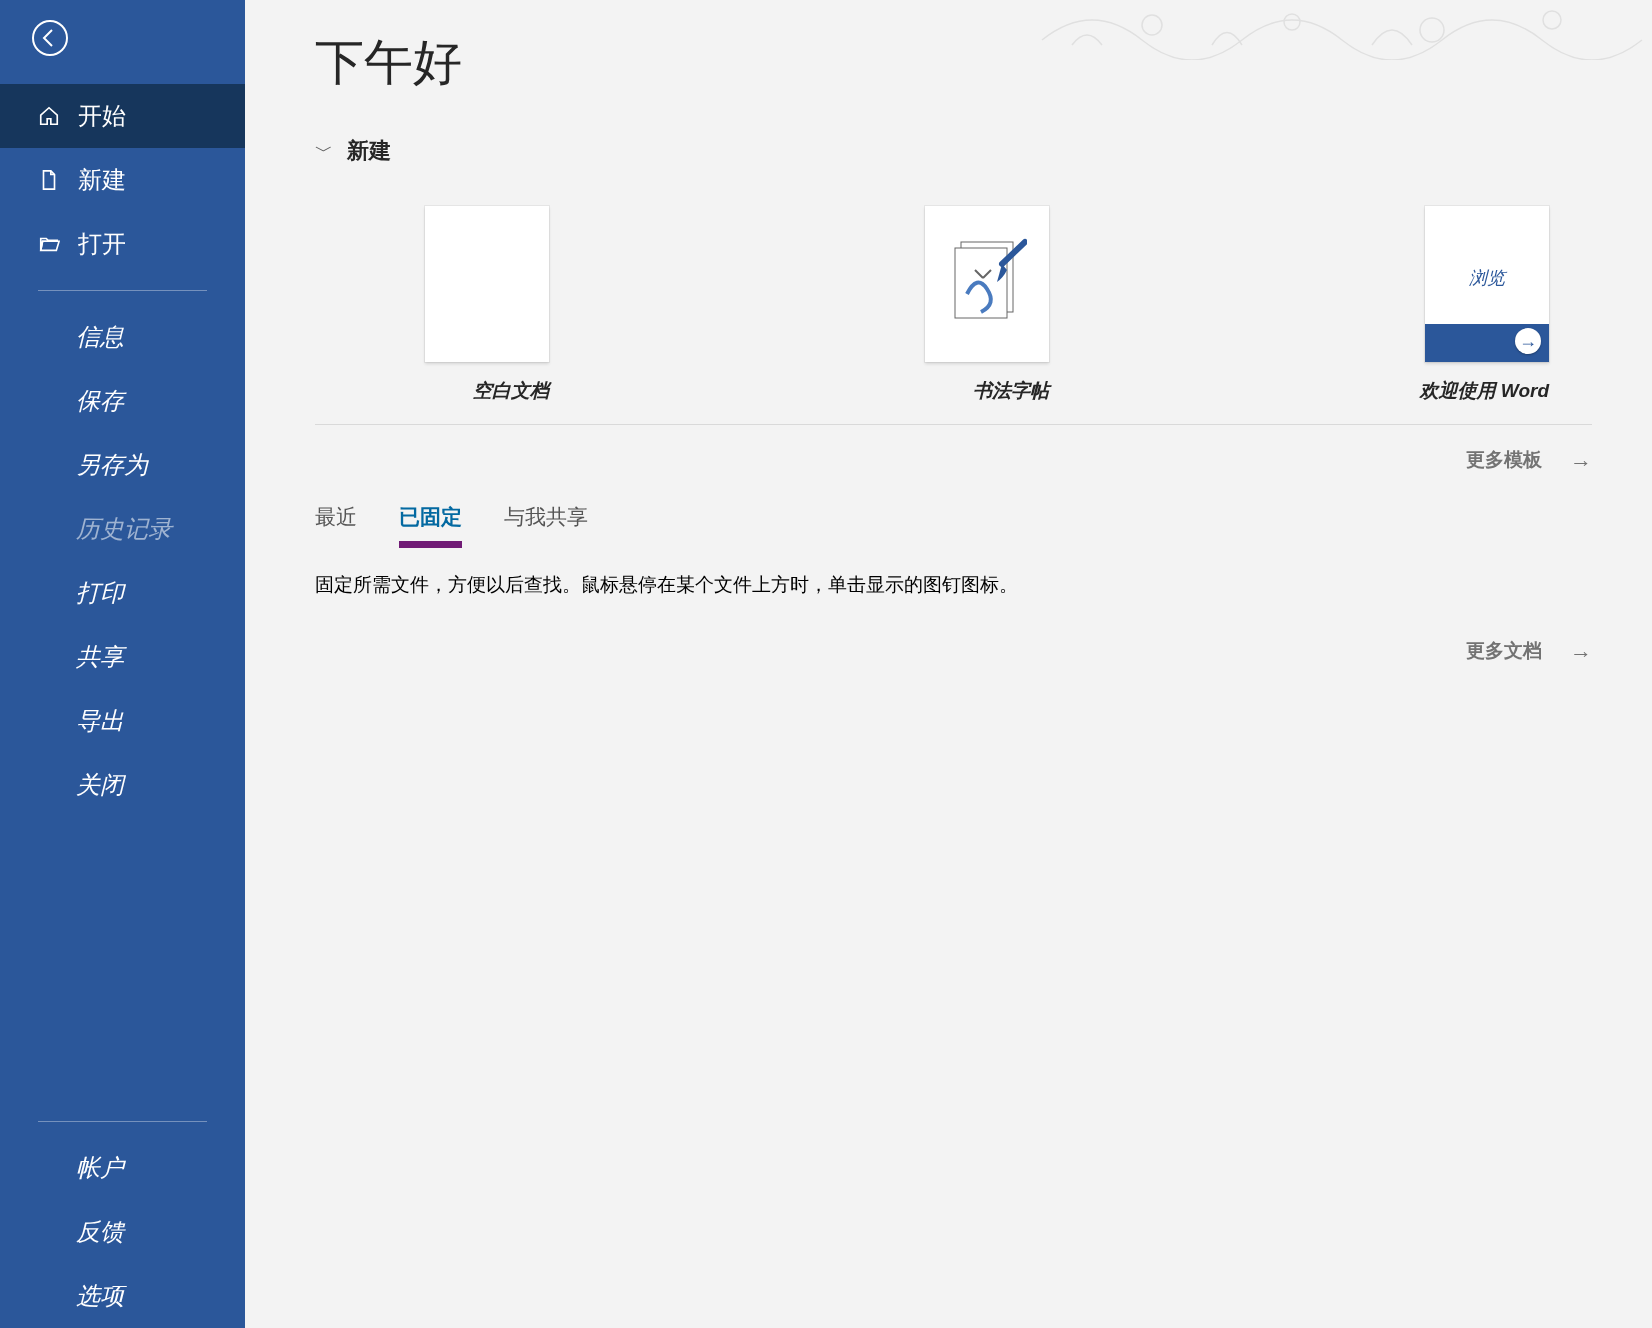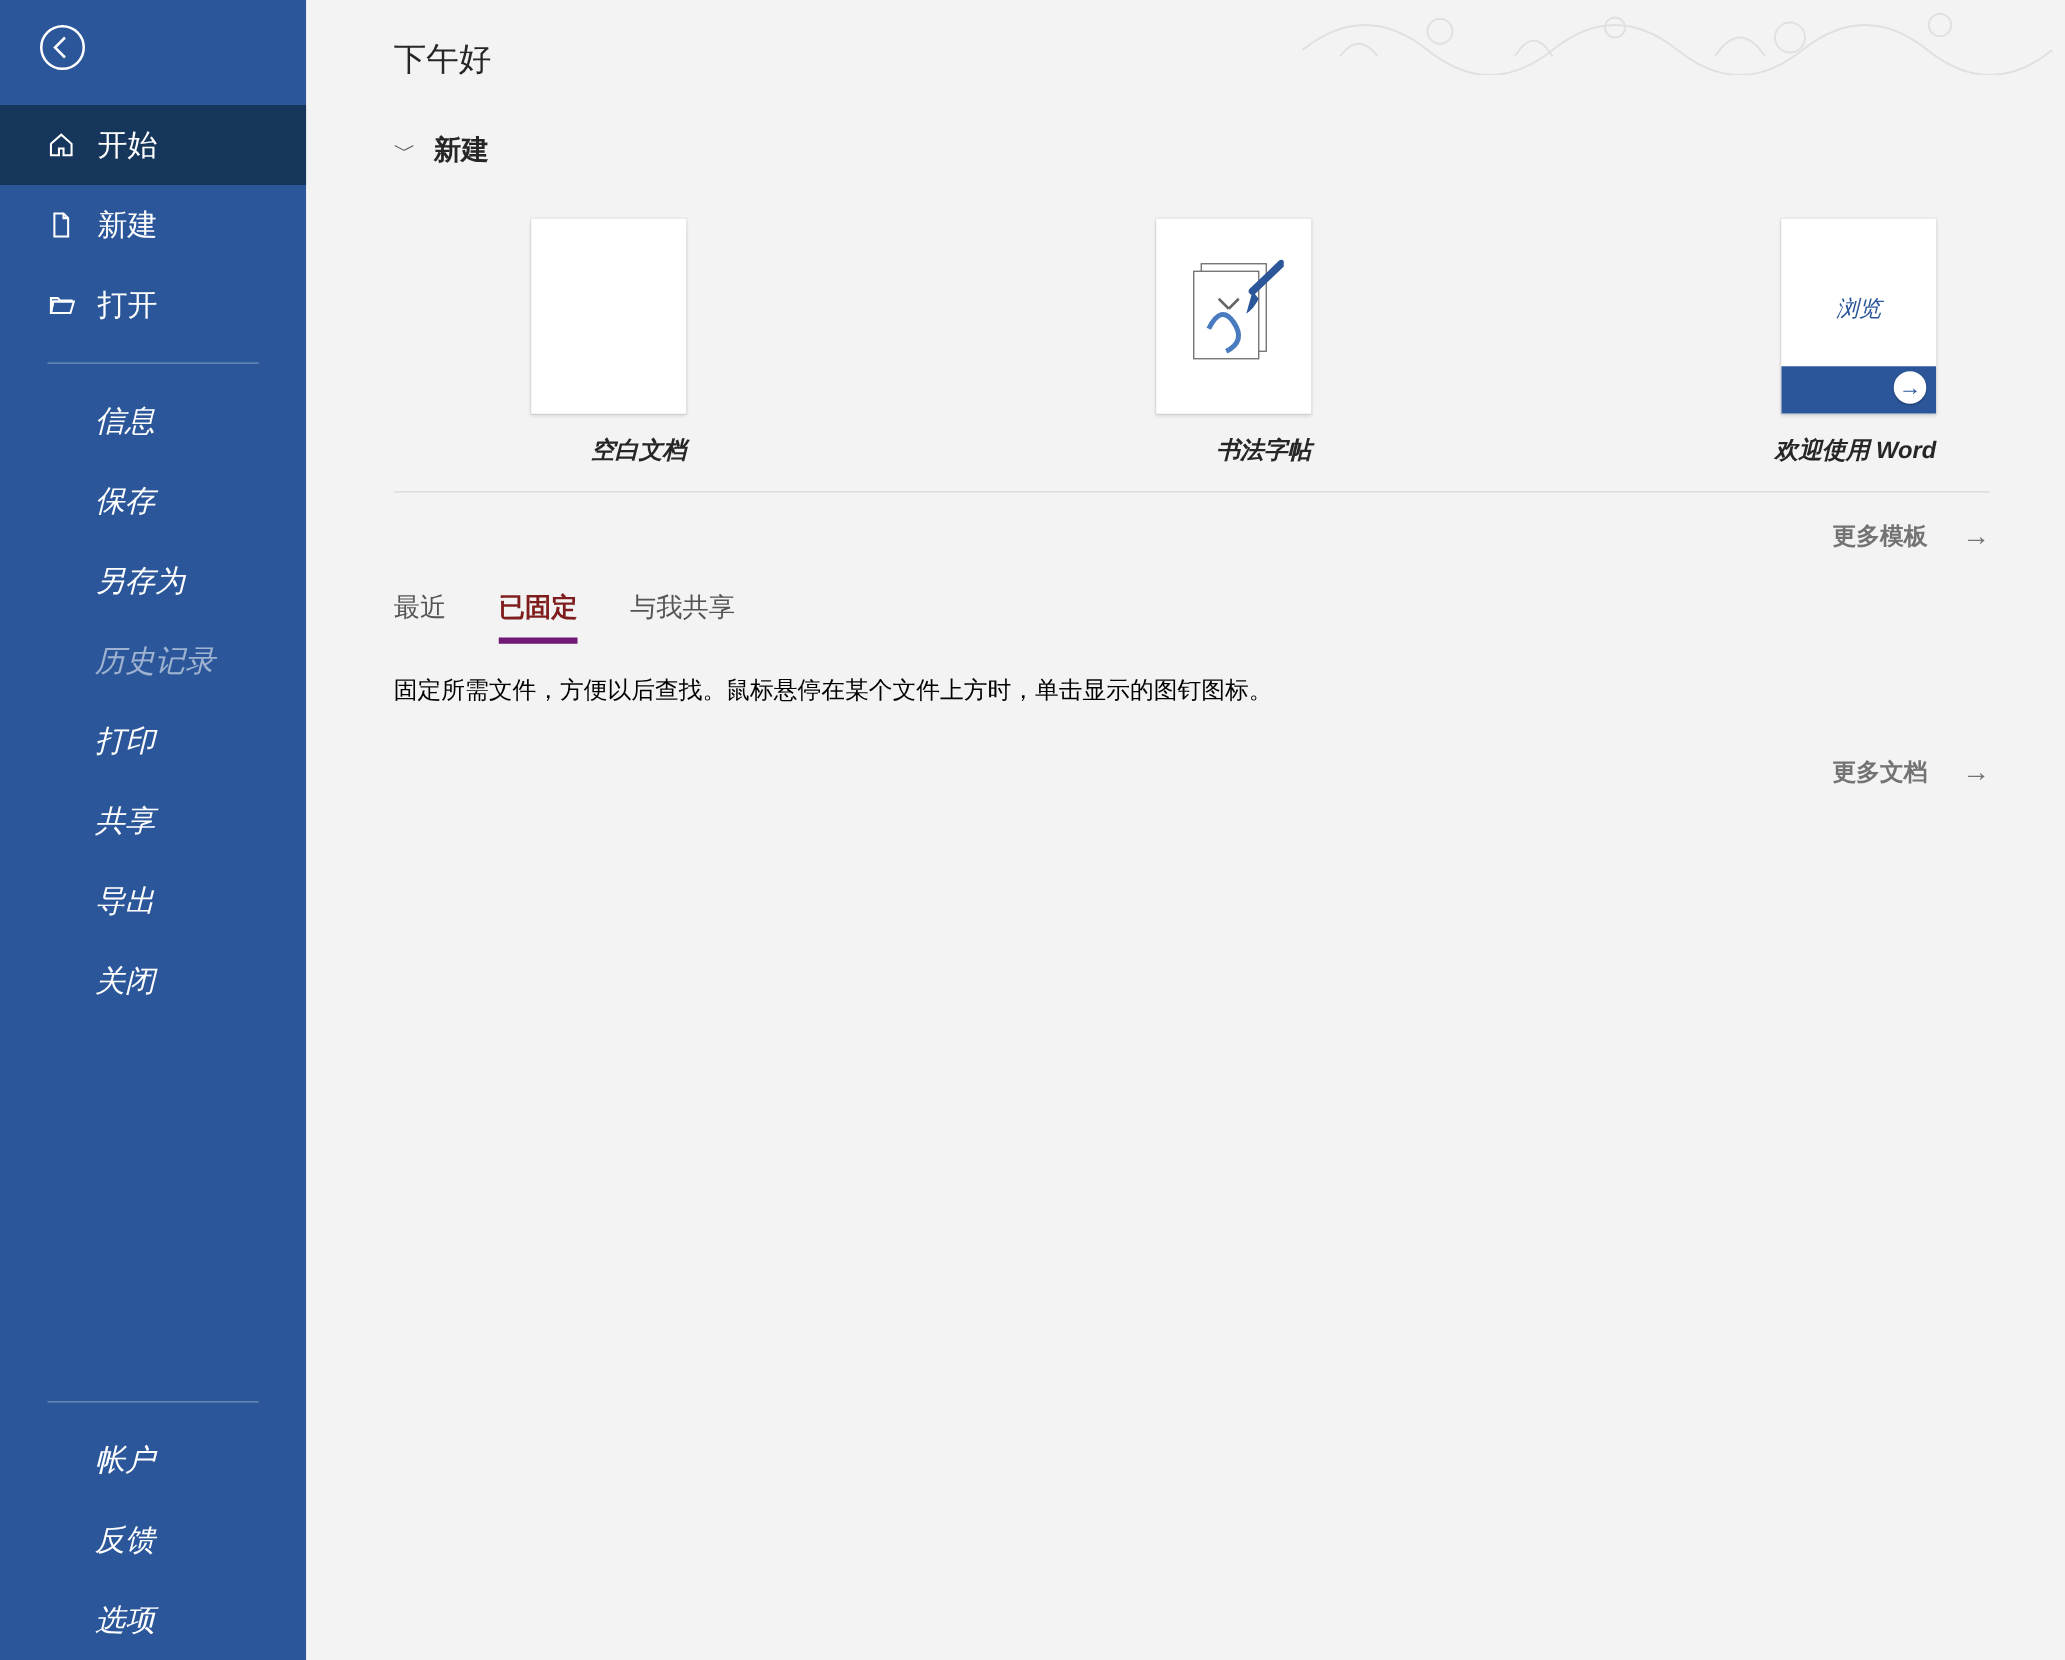--- a/index.html
+++ b/index.html
@@ -48,21 +48,21 @@
 .nav-item.disabled { color: rgba(255,255,255,0.55); }
 .nav-spacer { flex: 1; }
 .main {
   flex: 1;
   background: #f3f3f3;
   padding: 30px 60px 0 70px;
   position: relative;
   overflow: hidden;
 }
 .greeting {
-  font-size: 26px;
+  font-size: 49px;
   color: #262626;
   margin-bottom: 40px;
 }
 .section-header {
   display: flex;
   align-items: center;
   gap: 14px;
   margin-bottom: 40px;
 }
 .section-header .chev { color:#606060; font-size:18px; }
@@ -118,21 +118,21 @@
   color:#737373; font-size:19px; font-weight:700; cursor:pointer;
   margin-bottom: 30px;
 }
 .more-link .arrow { font-size:22px; }
 .tabs {
   display:flex; gap:42px;
   font-size:21px; color:#555;
   margin-bottom: 24px;
 }
 .tab { cursor:pointer; padding-bottom:10px; }
-.tab.active { color:#7f1d1d; font-weight:700; border-bottom:5px solid #701a75; }
+.tab.active { color:#0369a1; font-weight:700; border-bottom:7px solid #701a75; }
 .hint-text { font-size:19px; color:#000000; margin-bottom:40px; }
 .decor {
   position:absolute; top:-10px; right:-20px; width:640px; height:70px;
   opacity:0.35; pointer-events:none;
 }
 </style>
 </head>
 <body>
 
 <div class="sidebar">

